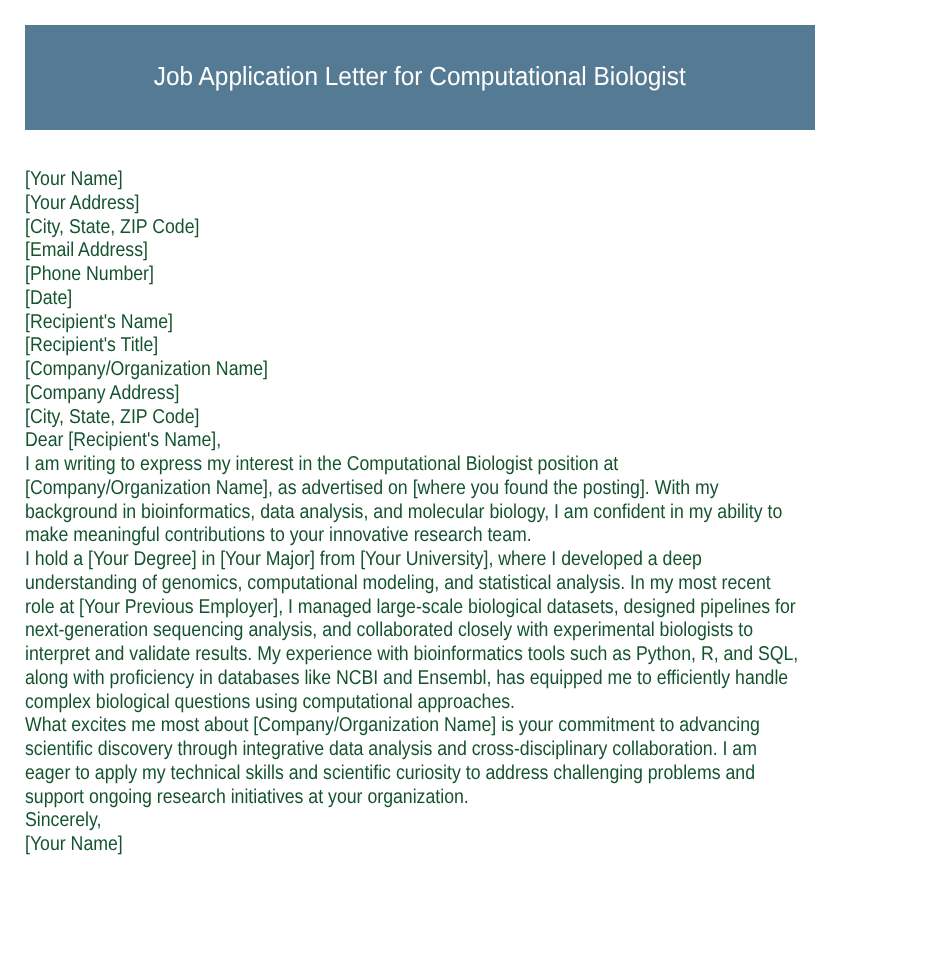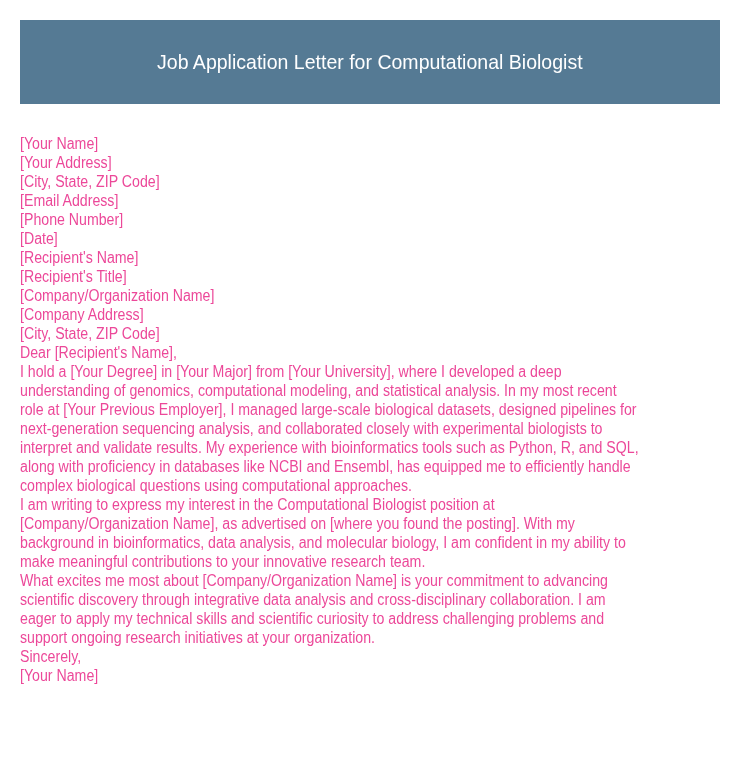--- a/index.html
+++ b/index.html
@@ -1,23 +1,23 @@
 <!DOCTYPE html>
 <html><head>
 <meta charset="utf-8">
 <style>
   html, body { margin: 0; padding: 0; background: #ffffff; }
   body { width: 740px; height: 762px; position: relative; overflow: hidden;
          font-family: "Liberation Sans", sans-serif; }
-  .header { position: absolute; left: 20px; top: 20px; width: 700px; height: 84px;
+  .header { position: absolute; left: 20px; top: 20px; width: 632px; height: 84px;
             background: #557a94; display: flex; align-items: center; justify-content: center; }
   .header h1 { margin: 0; color: #ffffff; font-weight: normal; font-size: 21px;
                font-family: "Liberation Sans", sans-serif; letter-spacing: 0;
                transform: scaleX(0.93); white-space: nowrap; }
-  .letter { position: absolute; left: 20px; top: 134px; width: 720px; color: #ec4899;
+  .letter { position: absolute; left: 20px; top: 134px; width: 720px; color: #14532d;
             font-size: 16px; line-height: 19px; }
   .line { white-space: nowrap; transform-origin: left center; transform: scaleX(0.885); height: 19px; }
   .para { margin: 0; }
 </style>
 </head>
 <body>
 
 <div class="header">
   <h1>Job Application Letter for Computational Biologist</h1>
 </div>
@@ -34,33 +34,33 @@
   <div>
     <div class="line">[Recipient's Name]</div>
     <div class="line">[Recipient's Title]</div>
     <div class="line">[Company/Organization Name]</div>
     <div class="line">[Company Address]</div>
     <div class="line">[City, State, ZIP Code]</div>
   </div>
   <div class="line">Dear [Recipient's Name],</div>
 
   <div class="para">
+    <div class="line">I am writing to express my interest in the Computational Biologist position at</div>
+    <div class="line">[Company/Organization Name], as advertised on [where you found the posting]. With my</div>
+    <div class="line">background in bioinformatics, data analysis, and molecular biology, I am confident in my ability to</div>
+    <div class="line">make meaningful contributions to your innovative research team.</div>
+  </div>
+  <div class="para">
     <div class="line">I hold a [Your Degree] in [Your Major] from [Your University], where I developed a deep</div>
     <div class="line">understanding of genomics, computational modeling, and statistical analysis. In my most recent</div>
     <div class="line">role at [Your Previous Employer], I managed large-scale biological datasets, designed pipelines for</div>
     <div class="line">next-generation sequencing analysis, and collaborated closely with experimental biologists to</div>
     <div class="line">interpret and validate results. My experience with bioinformatics tools such as Python, R, and SQL,</div>
     <div class="line">along with proficiency in databases like NCBI and Ensembl, has equipped me to efficiently handle</div>
     <div class="line">complex biological questions using computational approaches.</div>
-  </div>
-  <div class="para">
-    <div class="line">I am writing to express my interest in the Computational Biologist position at</div>
-    <div class="line">[Company/Organization Name], as advertised on [where you found the posting]. With my</div>
-    <div class="line">background in bioinformatics, data analysis, and molecular biology, I am confident in my ability to</div>
-    <div class="line">make meaningful contributions to your innovative research team.</div>
   </div>
   <div class="para">
     <div class="line">What excites me most about [Company/Organization Name] is your commitment to advancing</div>
     <div class="line">scientific discovery through integrative data analysis and cross-disciplinary collaboration. I am</div>
     <div class="line">eager to apply my technical skills and scientific curiosity to address challenging problems and</div>
     <div class="line">support ongoing research initiatives at your organization.</div>
   </div>
   <div class="line">Sincerely,</div>
   <div class="line">[Your Name]</div>
 </div>

